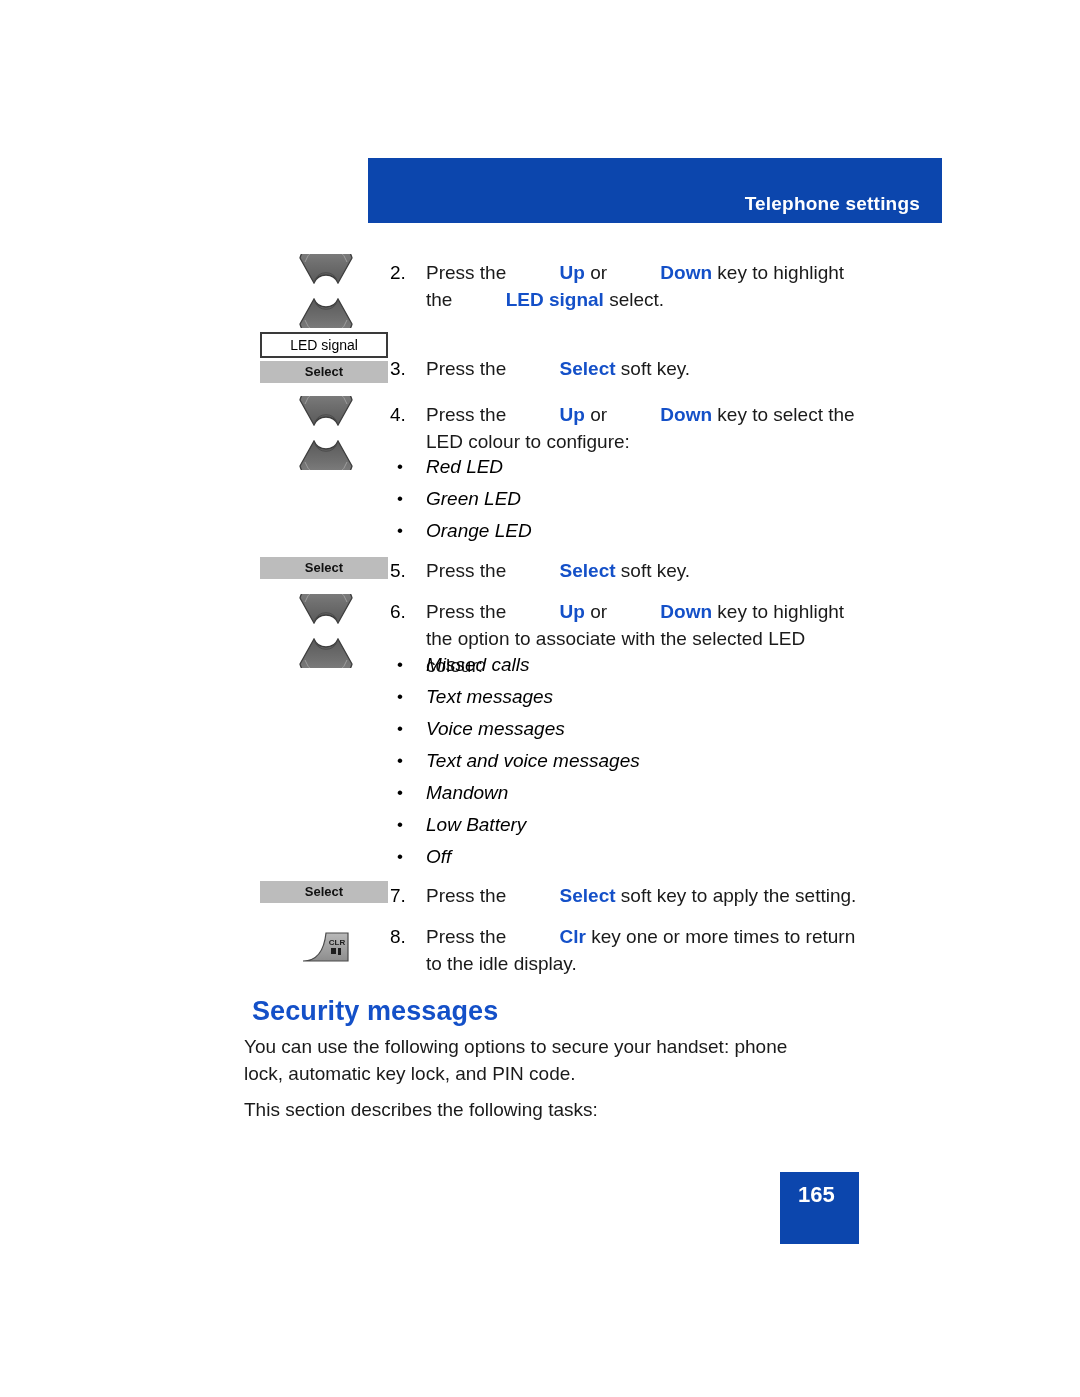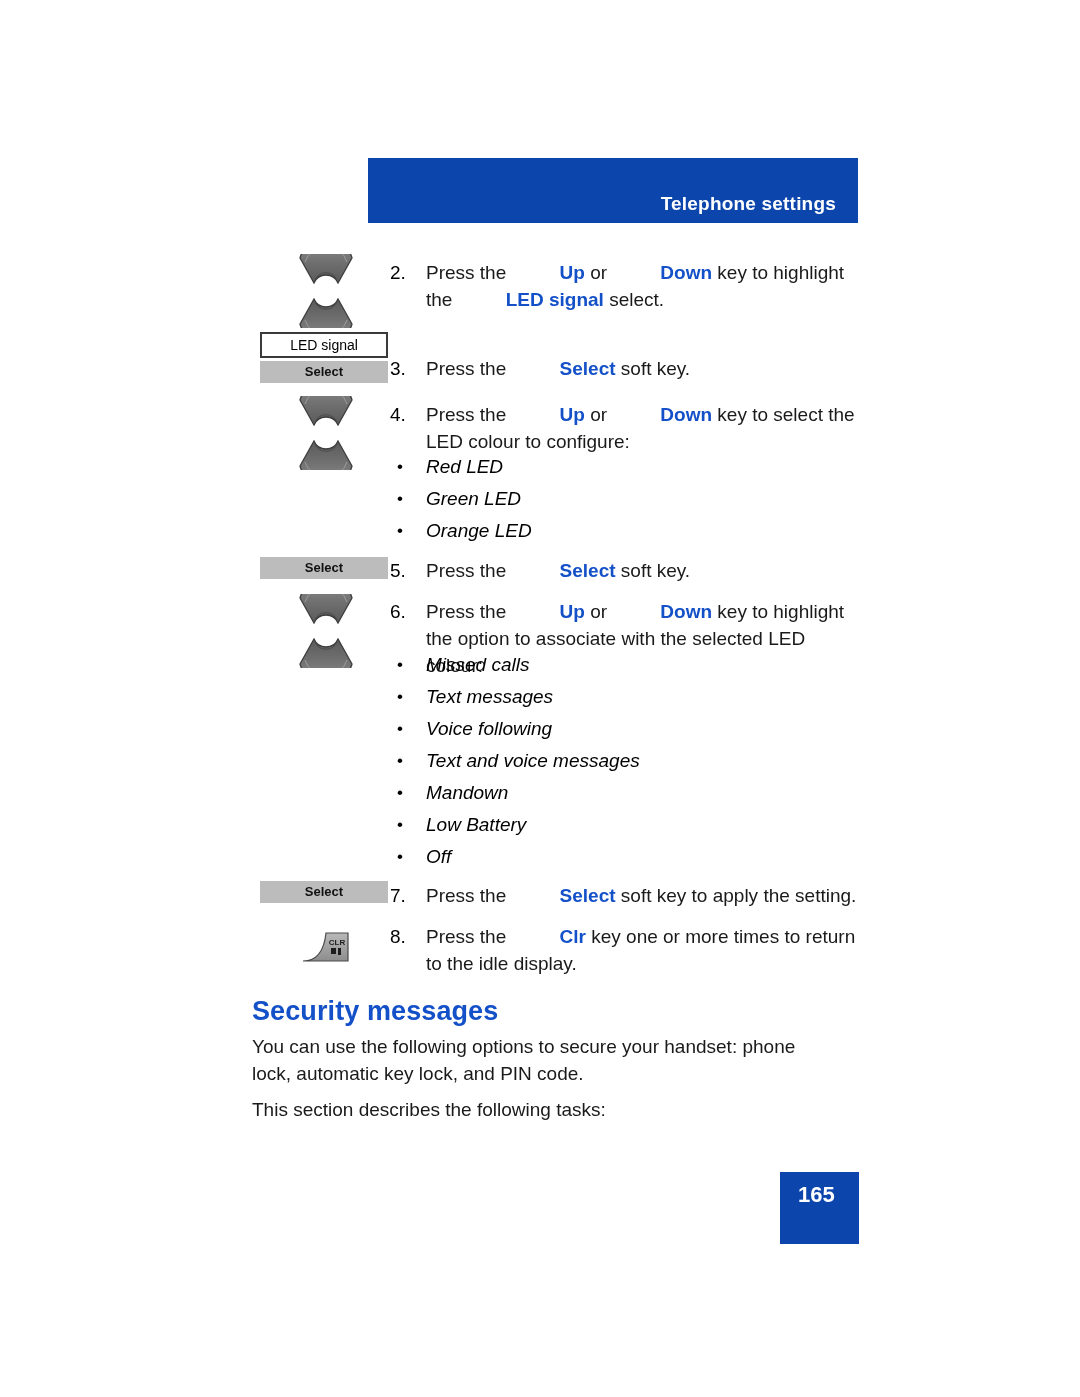--- a/index.html
+++ b/index.html
@@ -14,21 +14,21 @@
     font-family: "Liberation Sans", sans-serif;
     color: #000000;
     overflow: hidden;
   }
 
   
   .header-banner {
     position: absolute;
     left: 368px;
     top: 158px;
-    width: 490px;
+    width: 574px;
     height: 65px;
     background: #0c46ad;
     box-sizing: border-box;
   }
   .header-banner .header-title {
     position: absolute;
     right: 22px;
     bottom: 8px;
     color: #ffffff;
     font-size: 19px;
@@ -132,21 +132,21 @@
   .section-heading {
     position: absolute;
     left: 252px;
     font-size: 27px;
     font-weight: bold;
     color: #1450c8;
     letter-spacing: 0.1px;
   }
   .body-para {
     position: absolute;
-    left: 252px;
+    left: 244px;
     width: 580px;
     font-size: 19px;
     line-height: 27px;
     color: #1a1a1a;
   }
 
   
   .page-number-box {
     position: absolute;
     left: 780px;
@@ -335,21 +335,21 @@
 <div class="bullet-row" style="top:651px;">
   <span class="bullet-dot">•</span>
   <span class="bullet-label">Missed calls</span>
 </div>
 <div class="bullet-row" style="top:683px;">
   <span class="bullet-dot">•</span>
   <span class="bullet-label">Text messages</span>
 </div>
 <div class="bullet-row" style="top:715px;">
   <span class="bullet-dot">•</span>
-  <span class="bullet-label">Voice following</span>
+  <span class="bullet-label">Voice messages</span>
 </div>
 <div class="bullet-row" style="top:747px;">
   <span class="bullet-dot">•</span>
   <span class="bullet-label">Text and voice messages</span>
 </div>
 <div class="bullet-row" style="top:779px;">
   <span class="bullet-dot">•</span>
   <span class="bullet-label">Mandown</span>
 </div>
 <div class="bullet-row" style="top:811px;">

